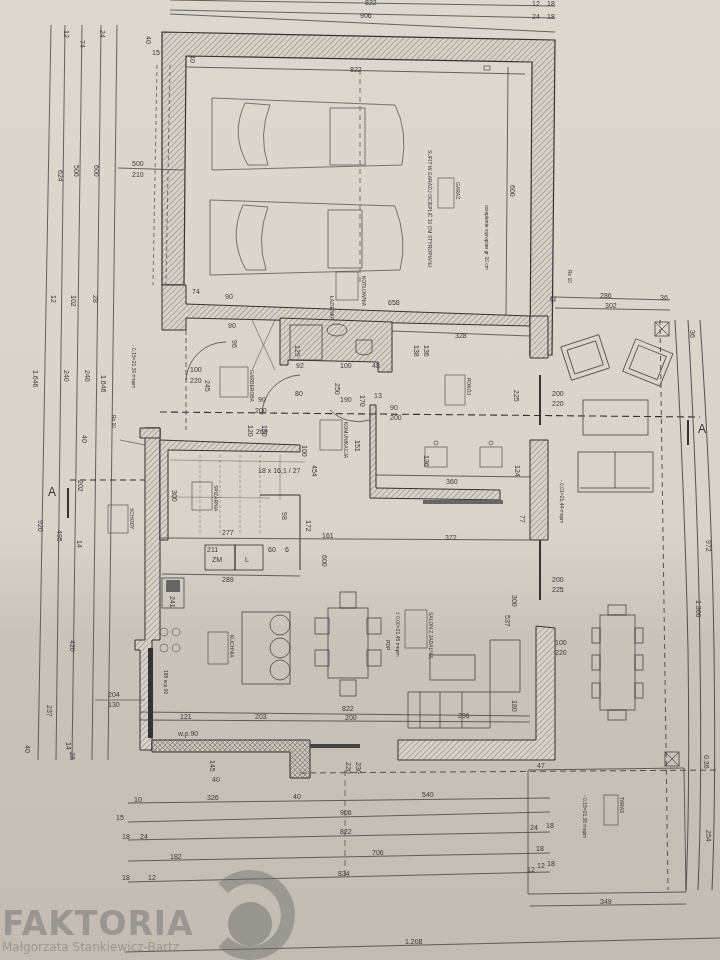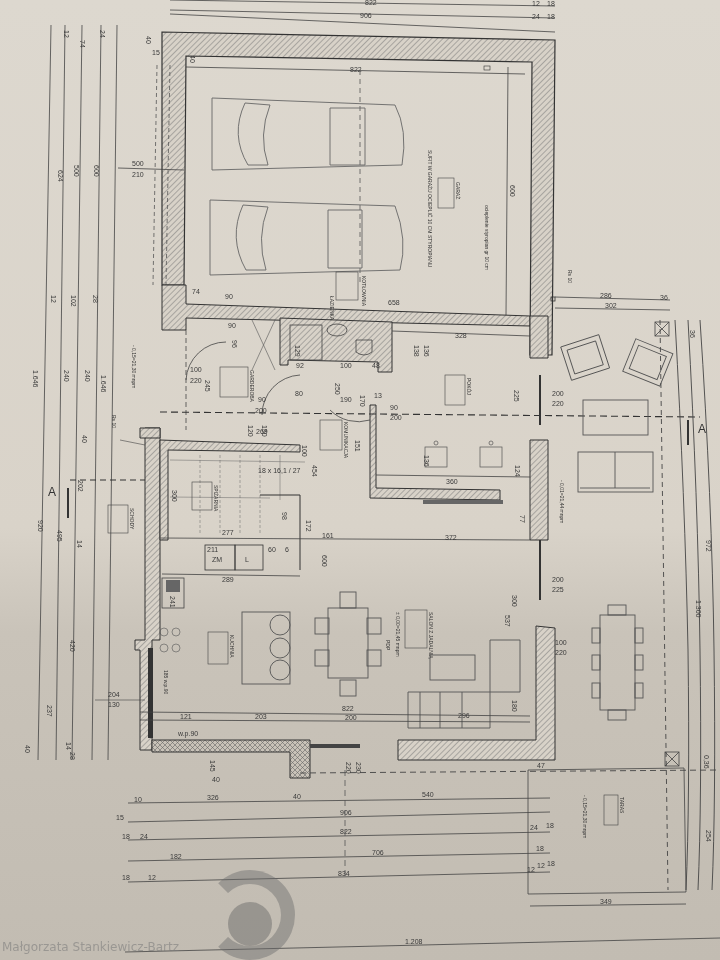--- a/index.html
+++ b/index.html
@@ -466,14 +466,15 @@
     <text class="dim" x="527" y="872">12</text>
     <text class="dim" x="537" y="868">12</text>
     <text class="dim" x="547" y="866">18</text>
     <text class="dim" x="405" y="944">1.208</text>
   </g>
   <line x1="345" y1="770" x2="345" y2="880" stroke="#555" stroke-width="0.8" stroke-dasharray="6,4"></line>
 </svg>
 
 <div class="wm-logo"></div>
 <div class="wm-dot"></div>
+<div class="wm">FAKTORIA</div>
 <div class="wm-sub">Małgorzata Stankiewicz-Bartz</div>
 </div>
 
 </body></html>

